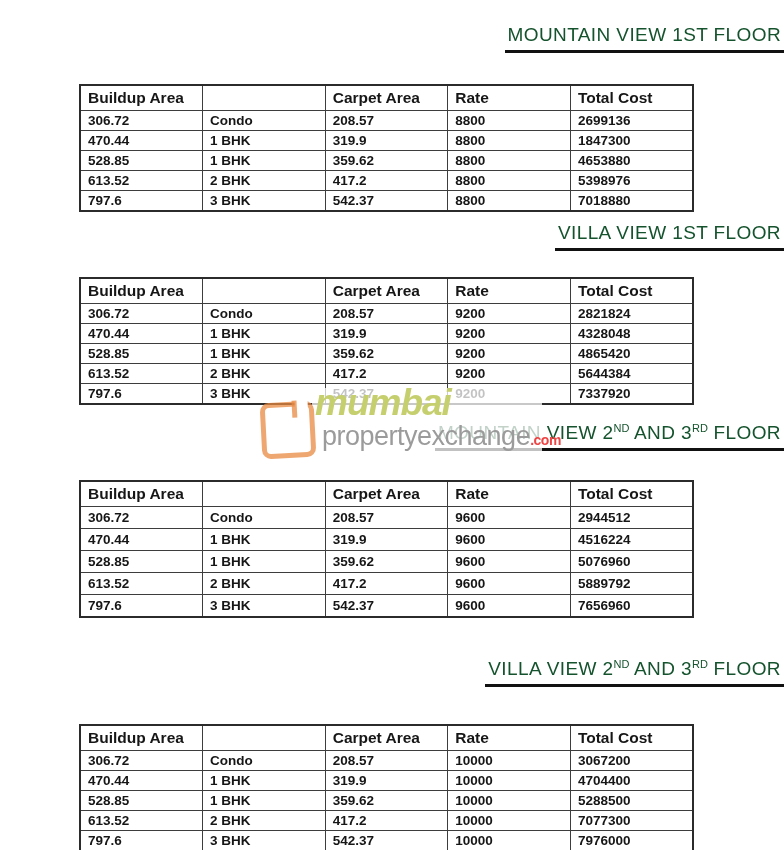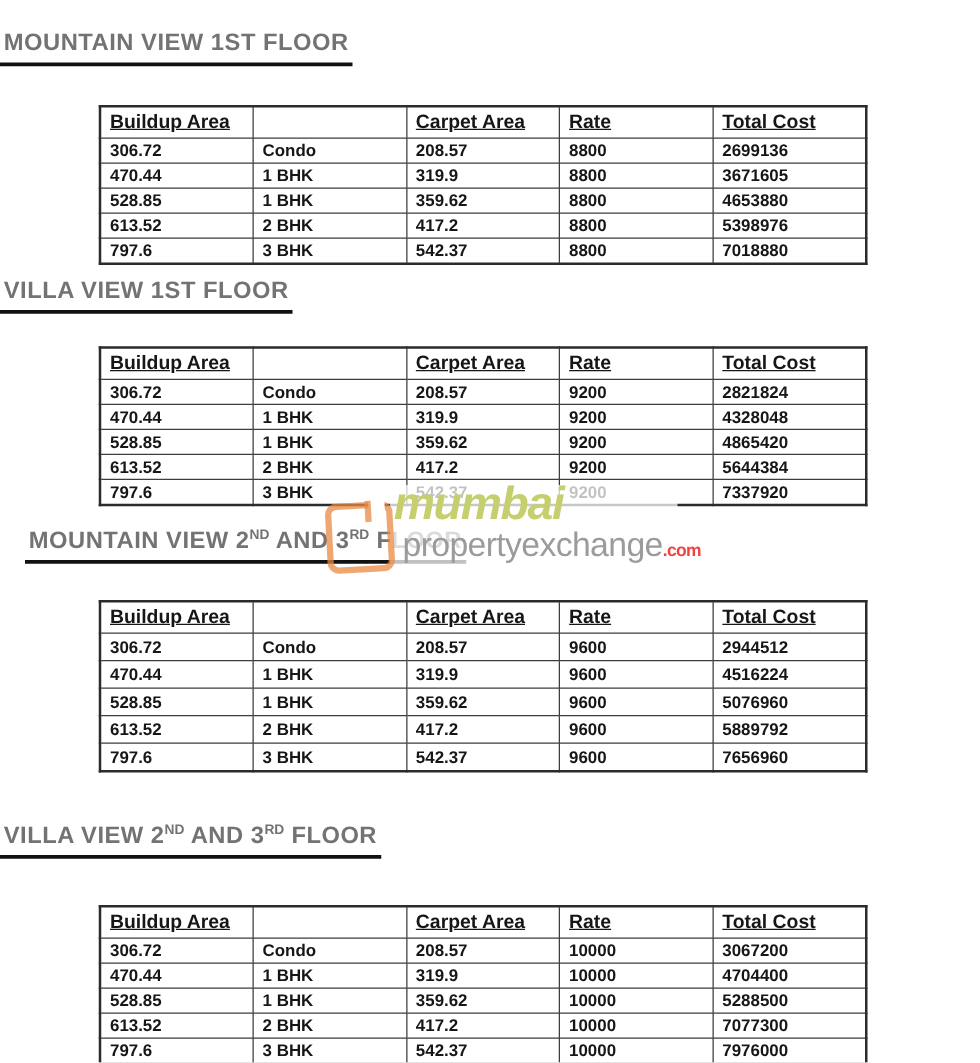--- a/index.html
+++ b/index.html
@@ -11,24 +11,24 @@
     overflow: hidden;
     font-family: "Liberation Sans", sans-serif;
   }
   .section { position: absolute; inset: 0; }
 
   
   .doc-title {
     position: absolute;
     left: 0; right: 0;
     margin: 0;
-    text-align: left;
+    text-align: right;
     font-size: 19px;
-    font-weight: bold;
-    color: #737373;
+    font-weight: normal;
+    color: #14532d;
     letter-spacing: 0.4px;
   }
   .doc-title .title-underline {
     display: inline-block;
     border-bottom: 3px solid #111;
     padding: 0 3px 4px 3px;
     line-height: 1.1;
   }
   .doc-title .sup {
     font-size: 11px;
@@ -49,21 +49,21 @@
   .price-table th, .price-table td {
     border: 1.5px solid #3d3d3d;
     text-align: left;
     vertical-align: middle;
     padding: 0 2px 0 7px;
     color: #161616;
     font-weight: bold;
     overflow: hidden;
     white-space: nowrap;
   }
-  .price-table th { font-size: 15.5px; height: 24px; text-decoration: underline; }
+  .price-table th { font-size: 15.5px; height: 24px; }
   .price-table td { font-size: 13.5px; height: 19px; }
   .s3 .price-table td { height: 21px; }
 
   
   .s1 .doc-title { top: 24px; }  .s1 .price-table { top: 84px; }
   .s2 .doc-title { top: 222px; } .s2 .price-table { top: 277px; }
   .s3 .doc-title { top: 422px; margin-left: 20px; } .s3 .price-table { top: 480px; }
   .s4 .doc-title { top: 658px; } .s4 .price-table { top: 724px; }
 
   
@@ -143,21 +143,21 @@
               <td>Condo</td>
               <td>208.57</td>
               <td>8800</td>
               <td>2699136</td>
             </tr>
             <tr>
               <td>470.44</td>
               <td>1 BHK</td>
               <td>319.9</td>
               <td>8800</td>
-              <td>3671605</td>
+              <td>1847300</td>
             </tr>
             <tr>
               <td>528.85</td>
               <td>1 BHK</td>
               <td>359.62</td>
               <td>8800</td>
               <td>4653880</td>
             </tr>
             <tr>
               <td>613.52</td>

